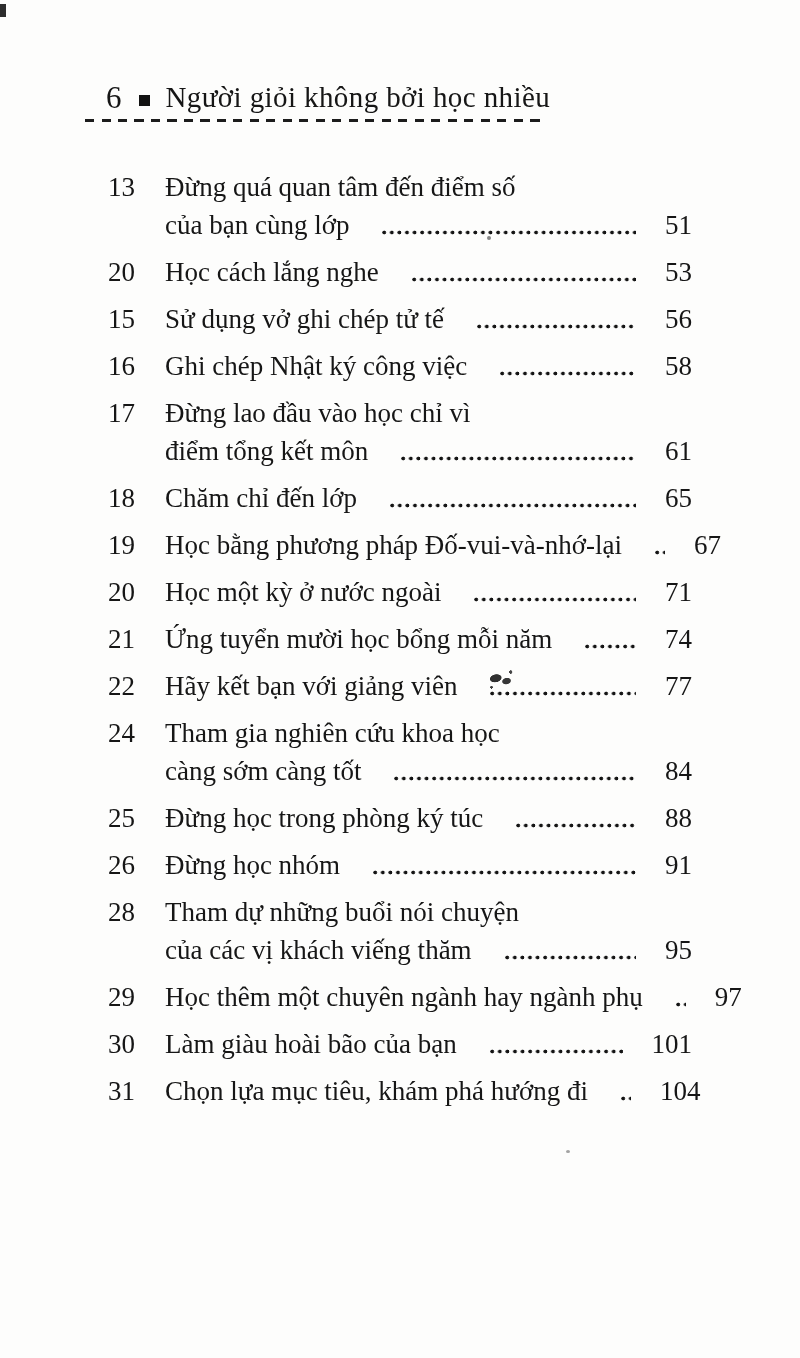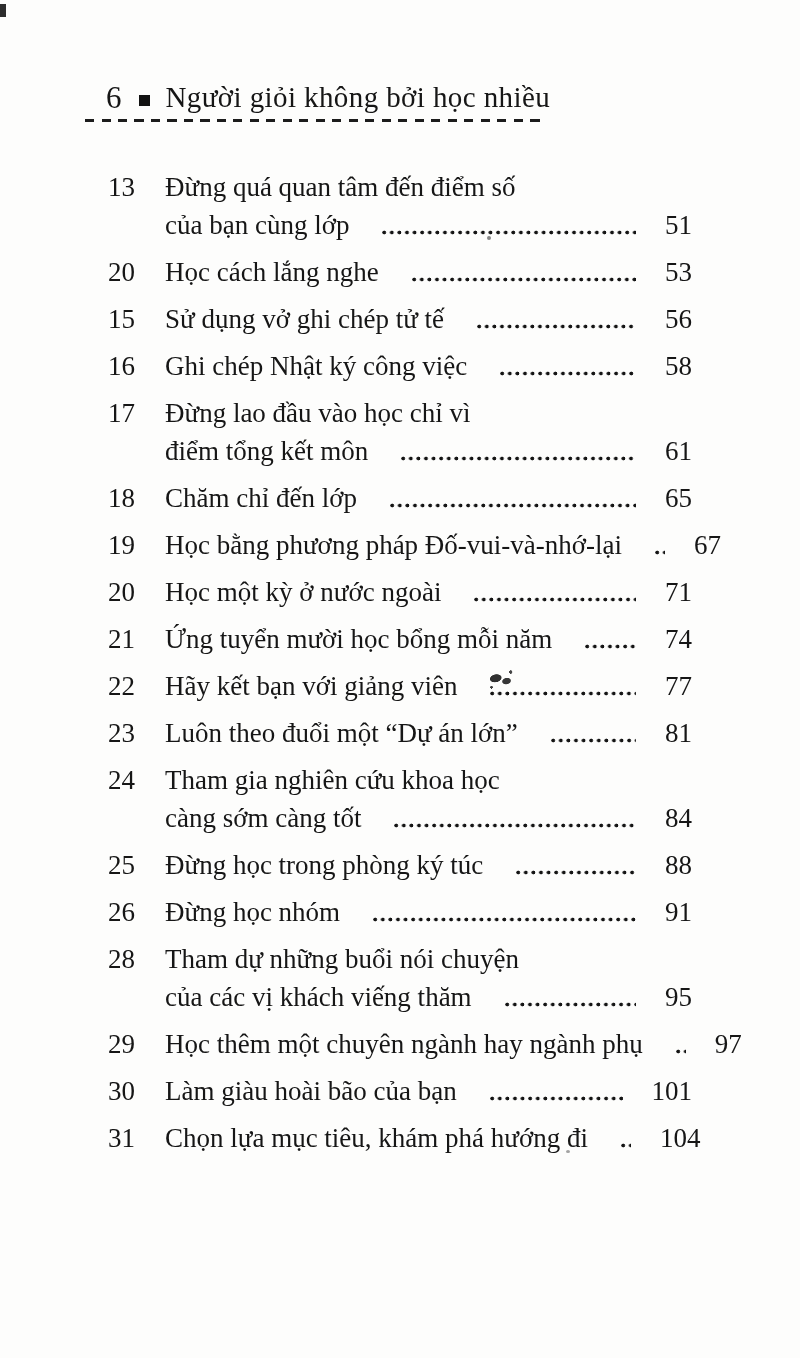--- a/index.html
+++ b/index.html
@@ -156,30 +156,20 @@
         <span class="num">22</span>
         <div class="body">
           <div class="lastline">
             <span class="t">Hãy kết bạn với giảng viên</span>
             <span class="dots"></span>
             <span class="pg">77</span>
           </div>
         </div>
       </div>
       <div class="row">
-        <span class="num">23</span>
-        <div class="body">
-          <div class="lastline">
-            <span class="t">Luôn theo đuổi một “Dự án lớn”</span>
-            <span class="dots"></span>
-            <span class="pg">81</span>
-          </div>
-        </div>
-      </div>
-      <div class="row">
         <span class="num">24</span>
         <div class="body">
           <div class="line">Tham gia nghiên cứu khoa học</div>
           <div class="lastline">
             <span class="t">càng sớm càng tốt</span>
             <span class="dots"></span>
             <span class="pg">84</span>
           </div>
         </div>
       </div>

